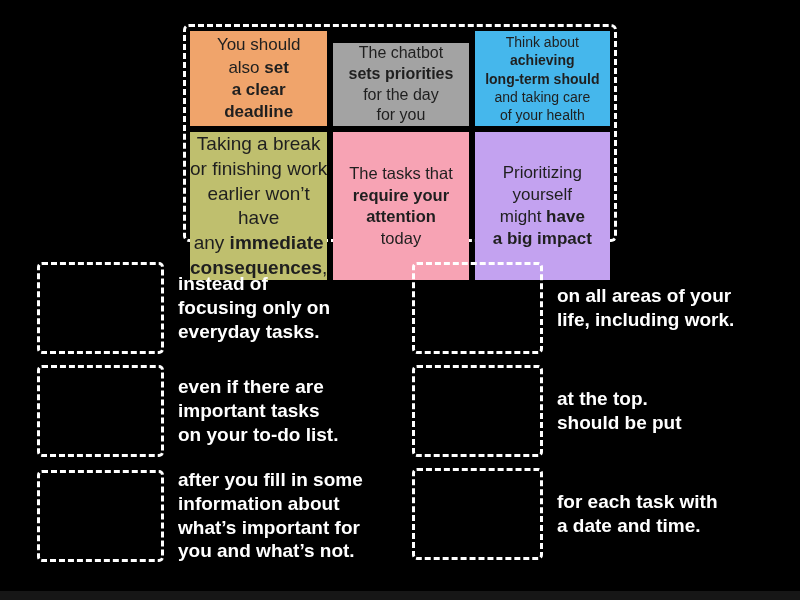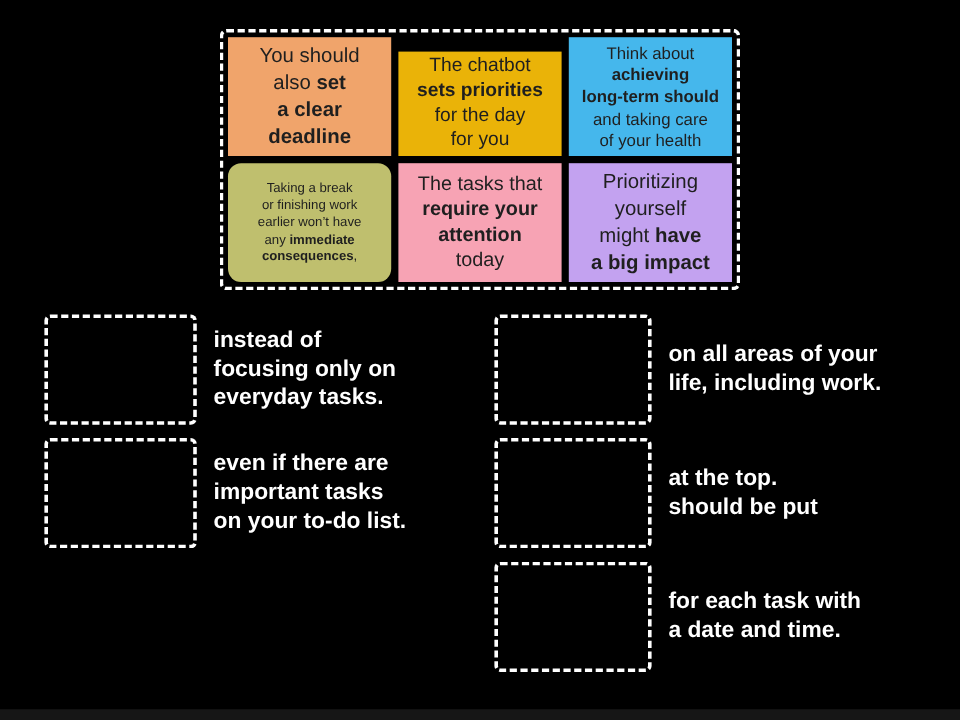--- a/index.html
+++ b/index.html
@@ -19,21 +19,21 @@
   }
   .card{
     display:flex;flex-direction:column;justify-content:center;align-items:center;
     text-align:center;color:#1f1f1f;line-height:1.3;cursor:grab;
     font-weight:400;
   }
   .card .b{font-weight:bold;}
   .card1{font-size:17px;}
   .card2{font-size:16px;}
   .card3{font-size:14px;}
-  .card4{font-size:11px;border-radius:11px;}
+  .card4{font-size:19px;}
   .card5{font-size:16.5px;}
   .card6{font-size:17px;align-items:center;}
 
   
   .answers-col{position:absolute;top:262px;}
   .answers-left{left:37px;}
   .answers-right{left:412px;}
   .answer-row{display:flex;align-items:center;margin-bottom:11px;}
   .slot{
     width:127px;height:92px;box-sizing:border-box;flex:none;
@@ -51,21 +51,21 @@
 <body>
 
 <div class="stage">
   <div class="card-panel" id="cardPanel">
       <div class="card card1" style="background: rgb(240, 164, 107); color: rgb(31, 31, 31);">
         <div class="card-line"><span>You should</span></div>
         <div class="card-line"><span>also </span><span class="b">set</span></div>
         <div class="card-line"><span class="b">a clear</span></div>
         <div class="card-line"><span class="b">deadline</span></div>
       </div>
-      <div class="card card2" style="background: #eab308; color: rgb(31, 31, 31); margin-top: 12px;">
+      <div class="card card2" style="background: #a3a3a3; color: rgb(31, 31, 31); margin-top: 12px;">
         <div class="card-line"><span>The chatbot</span></div>
         <div class="card-line"><span class="b">sets priorities</span></div>
         <div class="card-line"><span>for the day</span></div>
         <div class="card-line"><span>for you</span></div>
       </div>
       <div class="card card3" style="background: rgb(69, 183, 236); color: rgb(31, 31, 31);">
         <div class="card-line"><span>Think about</span></div>
         <div class="card-line"><span class="b">achieving</span></div>
         <div class="card-line"><span class="b">long-term should</span></div>
         <div class="card-line"><span>and taking care</span></div>
@@ -101,20 +101,29 @@
         </div>
       </div>
       <div class="answer-row">
         <div class="slot"></div>
         <div class="answer-text">
           <div class="answer-line">even if there are</div>
           <div class="answer-line">important tasks</div>
           <div class="answer-line">on your to-do list.</div>
         </div>
       </div>
+      <div class="answer-row">
+        <div class="slot"></div>
+        <div class="answer-text">
+          <div class="answer-line">after you fill in some</div>
+          <div class="answer-line">information about</div>
+          <div class="answer-line">what’s important for</div>
+          <div class="answer-line">you and what’s not.</div>
+        </div>
+      </div>
     </div>
   <div class="answers-col answers-right" id="colRight">
       <div class="answer-row">
         <div class="slot"></div>
         <div class="answer-text">
           <div class="answer-line">on all areas of your</div>
           <div class="answer-line">life, including work.</div>
         </div>
       </div>
       <div class="answer-row">

